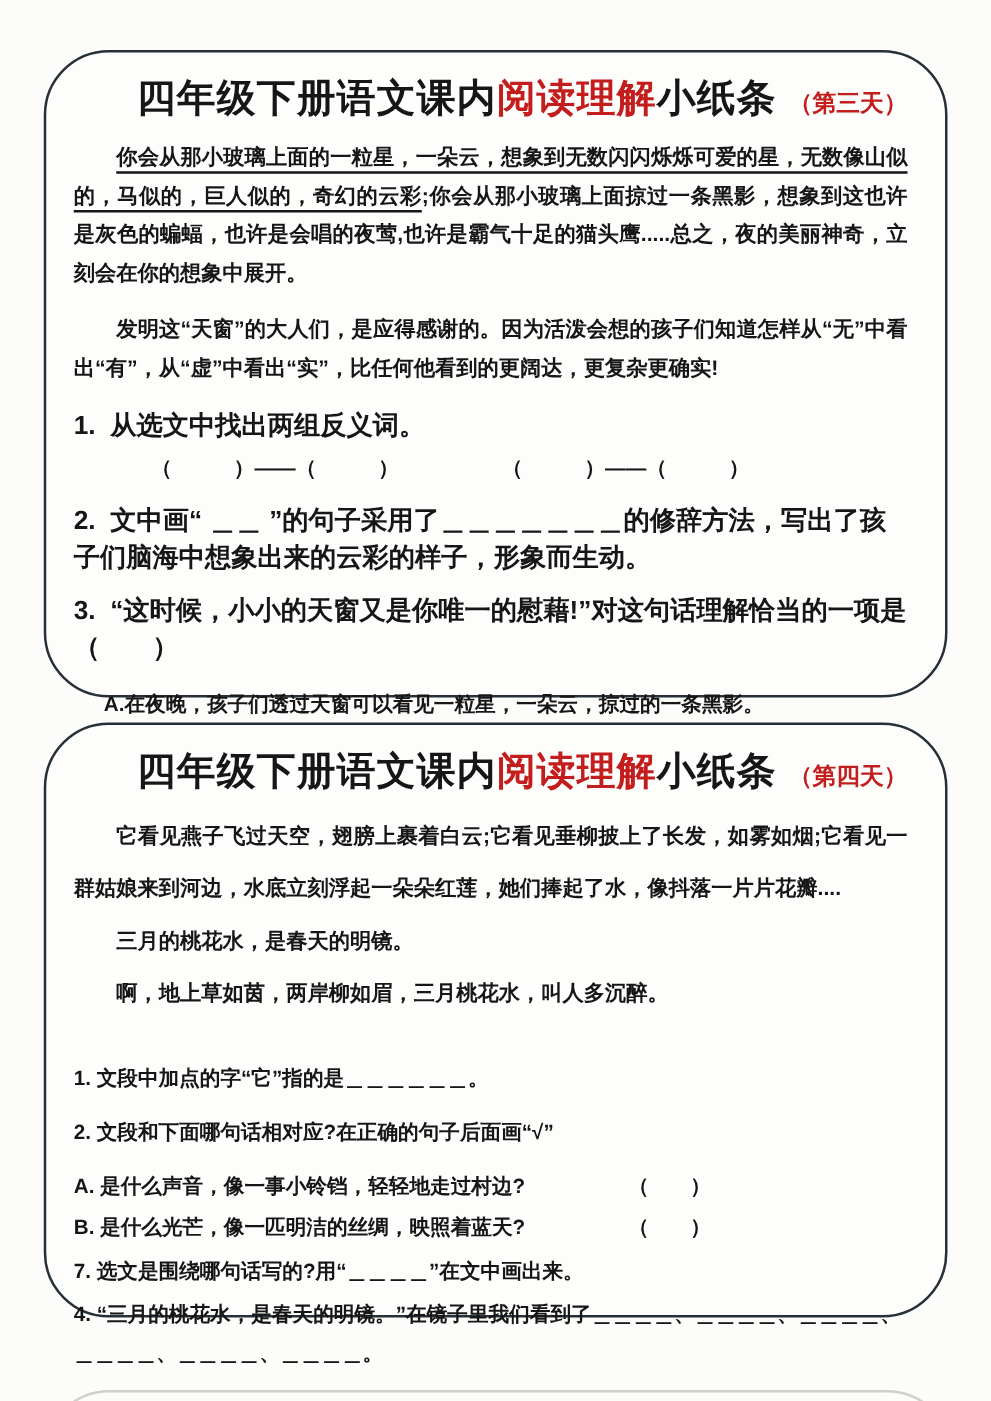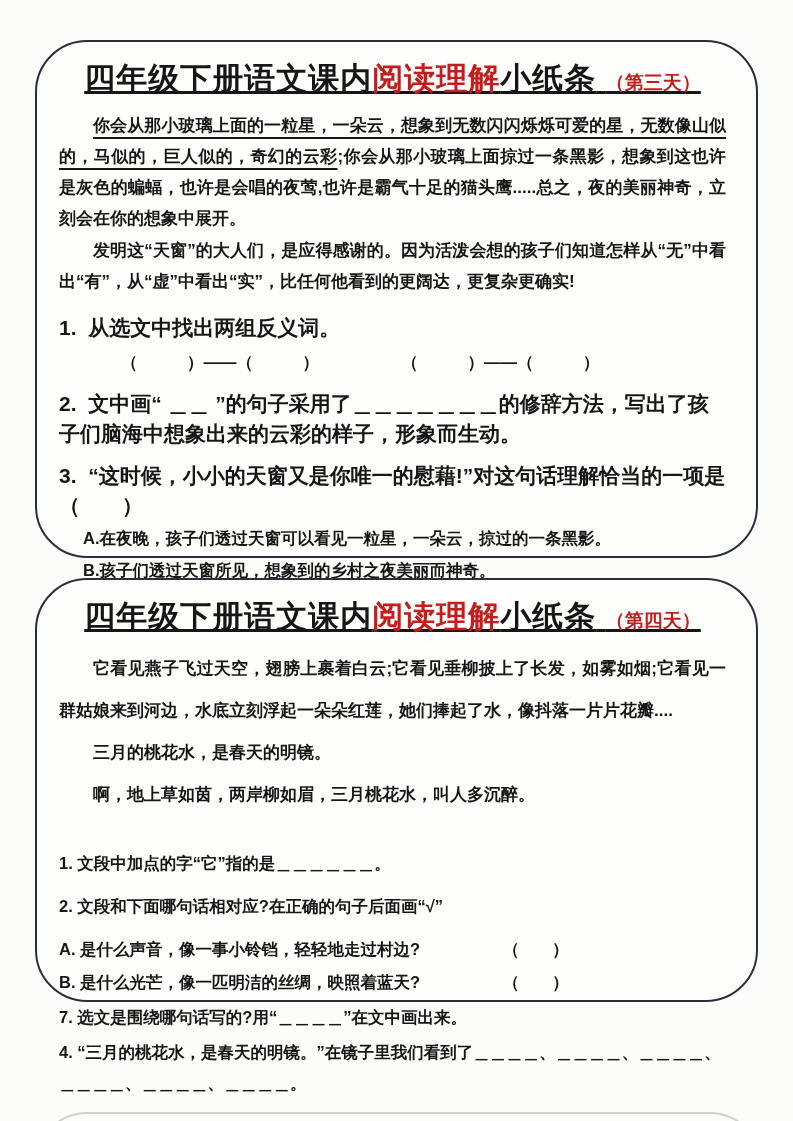--- a/index.html
+++ b/index.html
@@ -12,40 +12,40 @@
     -webkit-font-smoothing:antialiased;
   }
   .page{position:relative;width:793px;height:1121px;background:#fcfcfa;overflow:hidden;}
   .sheet{
     position:absolute;left:35px;width:723px;
     border:2px solid #273039;border-radius:52px;
     background:#fdfdfb;box-sizing:border-box;
     padding:12px 30px 16px 22px;
   }
   #box1{top:40px;height:518px;}
-  #box2{top:578px;height:424px;}
+  #box2{top:578px;height:476px;}
   .title{
-    text-align:center;font-size:31px;letter-spacing:1px;
-    margin:4px 0 10px 0;white-space:nowrap;text-decoration:underline;
+    text-align:right;font-size:31px;letter-spacing:1px;
+    margin:4px 0 10px 0;white-space:nowrap;
   }
   .title .red{color:#c31d1d;}
   .title .day{font-size:19px;color:#c31d1d;letter-spacing:0;}
   .passage{font-size:17px;line-height:31px;text-align:justify;}
   .passage2{font-size:17px;line-height:42px;text-align:justify;}
   .indent{text-indent:2em;}
   .ul{
     text-decoration:underline;
     text-underline-offset:6px;
     text-decoration-thickness:1.5px;
   }
   .qblock{margin-top:16px;}
   .q{font-size:21px;line-height:30px;white-space:pre-wrap;}
   .q-sub{font-size:16.5px;line-height:30px;margin-left:62px;margin-top:4px;white-space:pre-wrap;}
   .q-opt{font-size:16.5px;line-height:32px;margin-left:24px;white-space:pre-wrap;}
-  .mt6{margin-top:1px;}
+  .mt6{margin-top:14px;}
   .mt12{margin-top:12px;}
   .mt14{margin-top:14px;}
   .q2line{font-size:16.5px;line-height:31px;white-space:pre-wrap;margin-top:12px;}
   .q2first{margin-top:32px;}
   .next-box{
     position:absolute;left:35px;top:1112px;width:723px;height:60px;
     border:2px solid #cfcfcd;border-bottom:none;
     border-radius:52px 52px 0 0;background:transparent;
   }
 </style>

